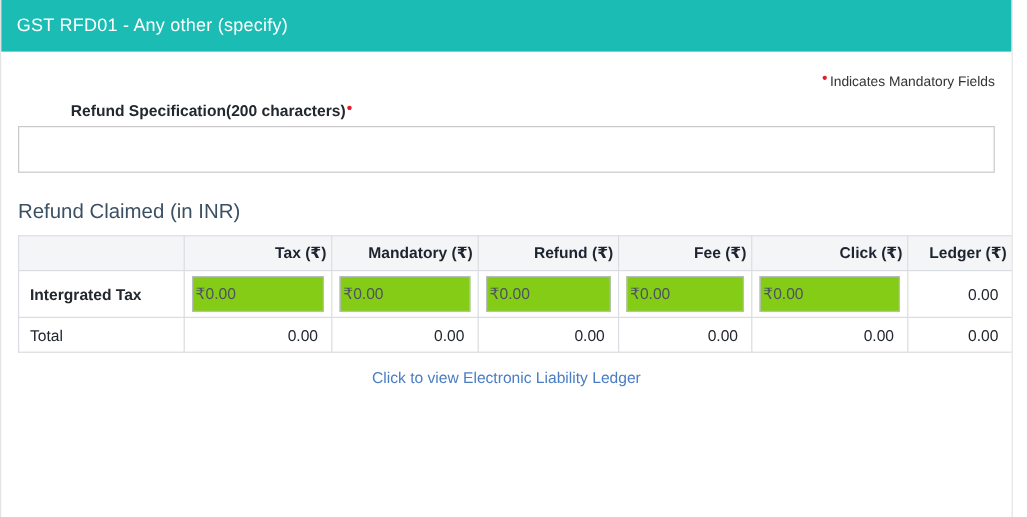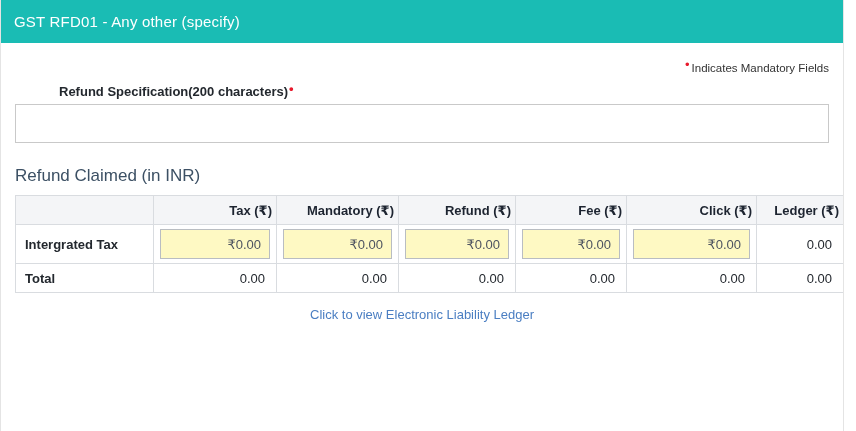--- a/index.html
+++ b/index.html
@@ -88,35 +88,34 @@
     font-weight: bold;
     color: #23282e;
     padding-left: 9px;
     text-align: left;
   }
   td.input-cell { padding: 4px 6px; }
   input.amt {
     width: 100%;
     height: 30px;
     border: 1px solid #b9bdc2;
-    text-align: right;
     padding-right: 8px;
     font-size: 13px;
     color: #4d5360;
     font-family: inherit;
-    background: #fef9c3;
+    background: #84cc16;
     outline: none;
   }
   td.total-col, td.total-val {
     text-align: right;
     padding-right: 11px;
     color: #23282e;
   }
   tr.total-row td { height: 29px; }
-  tr.total-row td.row-label { font-weight: bold; }
+  tr.total-row td.row-label { font-weight: normal; }
 
   .footer-link-wrap { text-align: center; margin-top: 12px; }
   .footer-link {
     font-size: 13px;
     color: #4a7ec2;
     text-decoration: none;
     cursor: pointer;
   }
 </style>
 </head>

